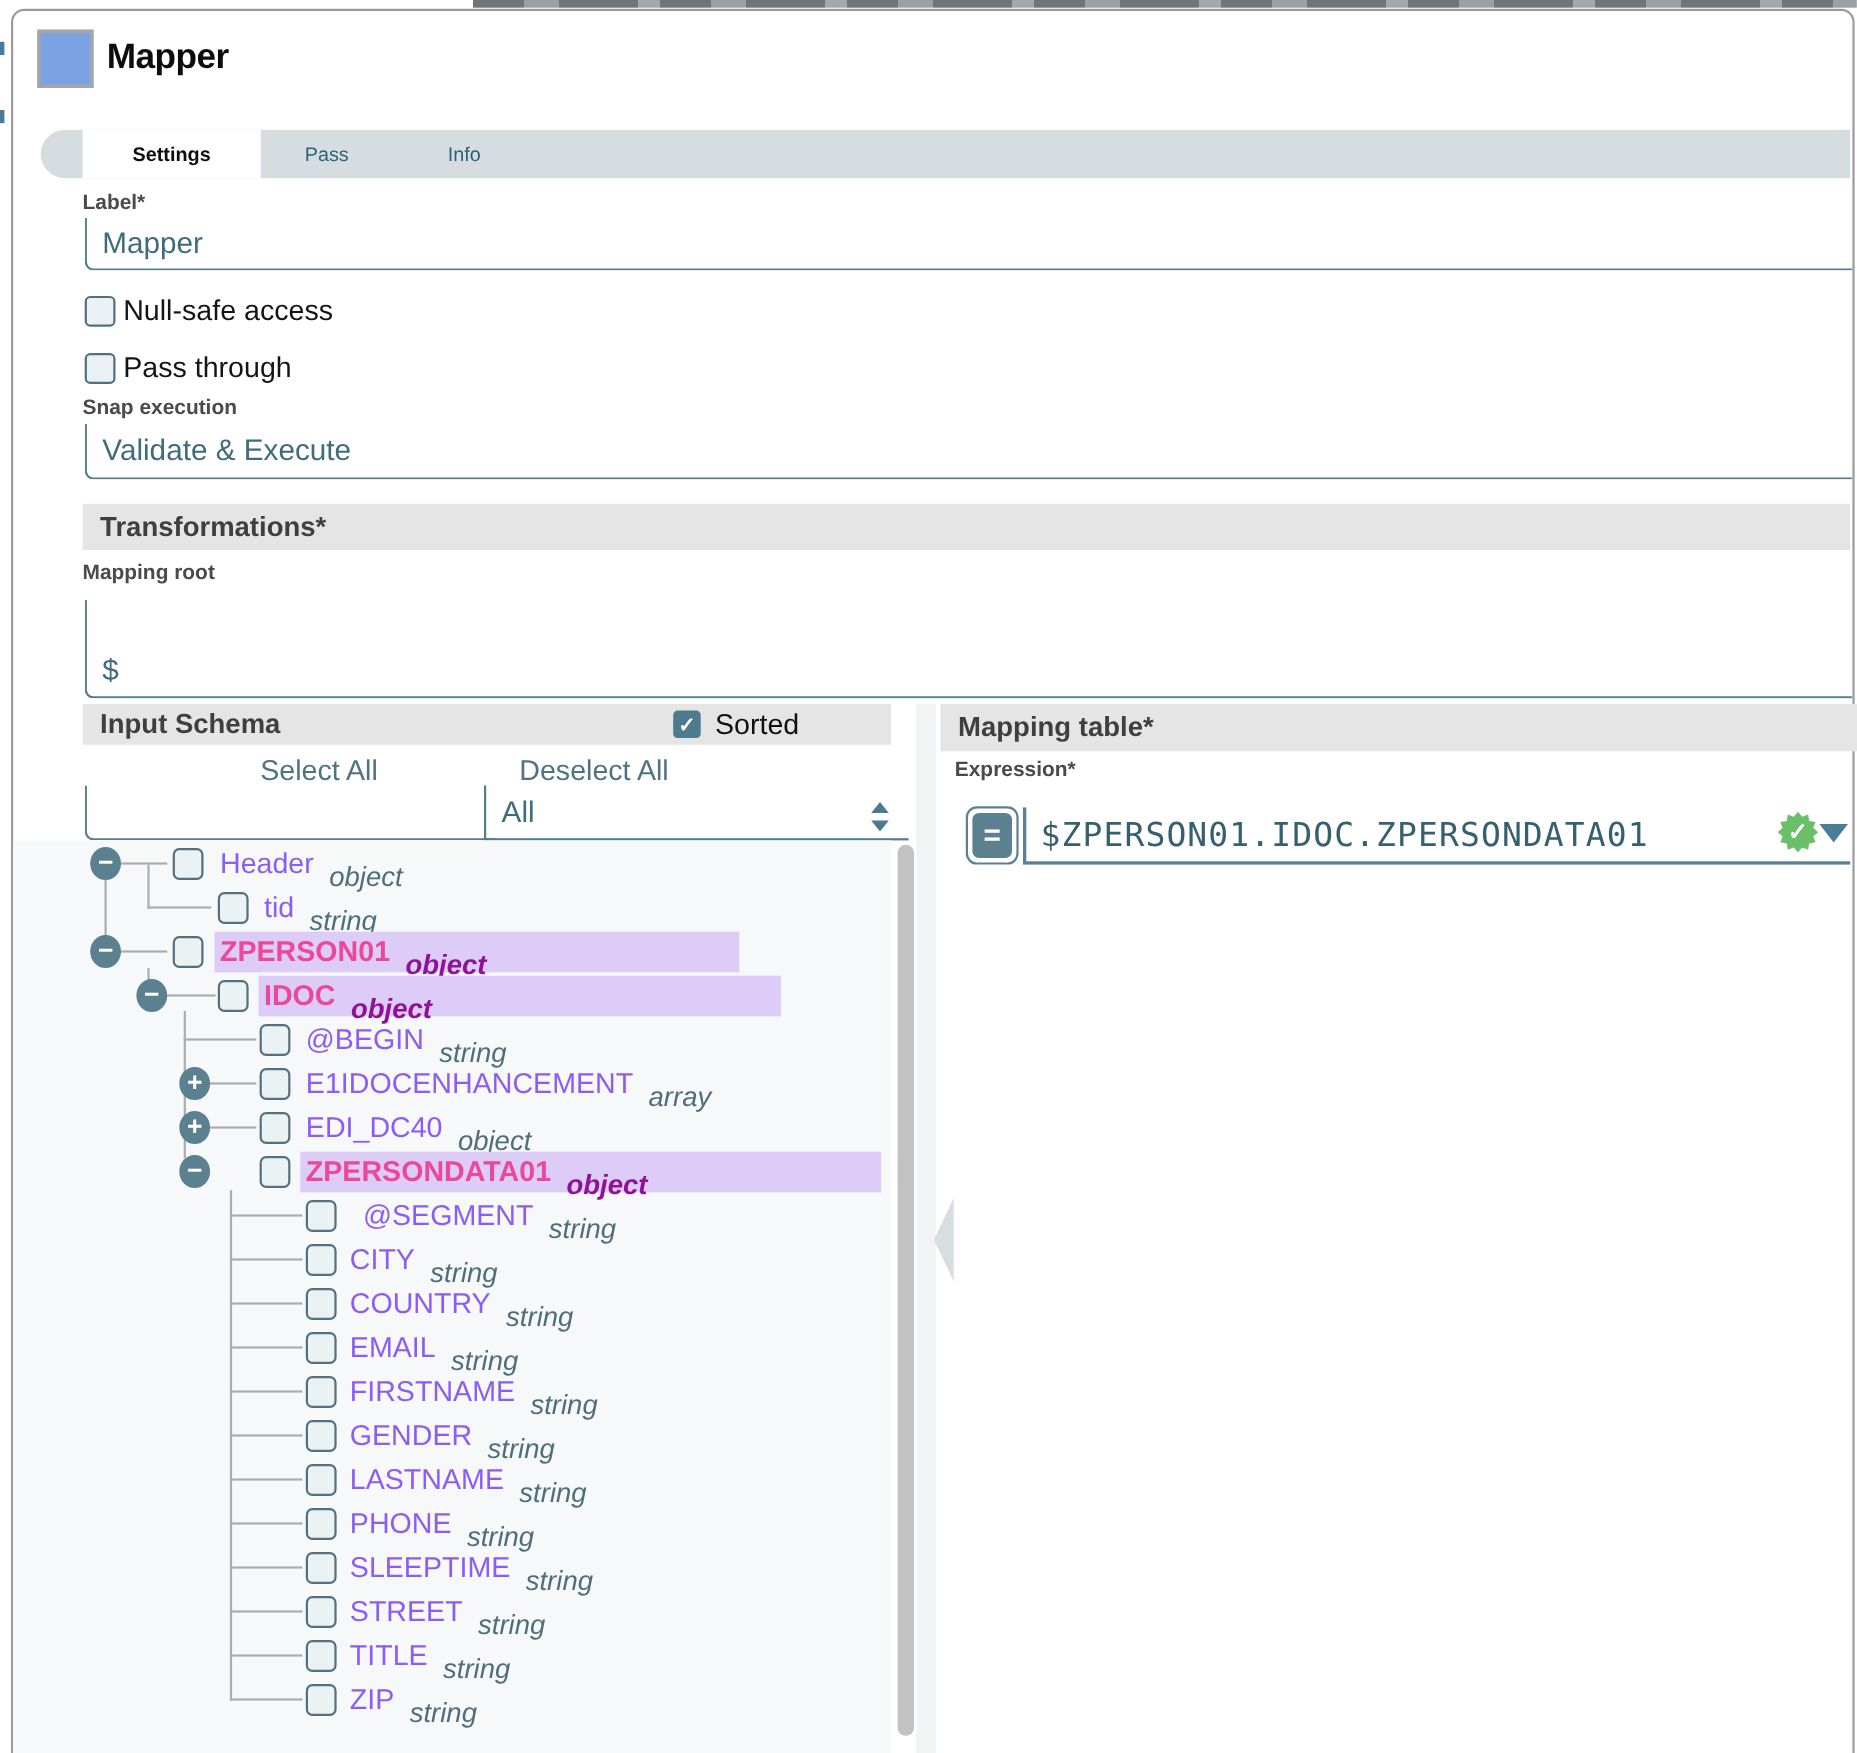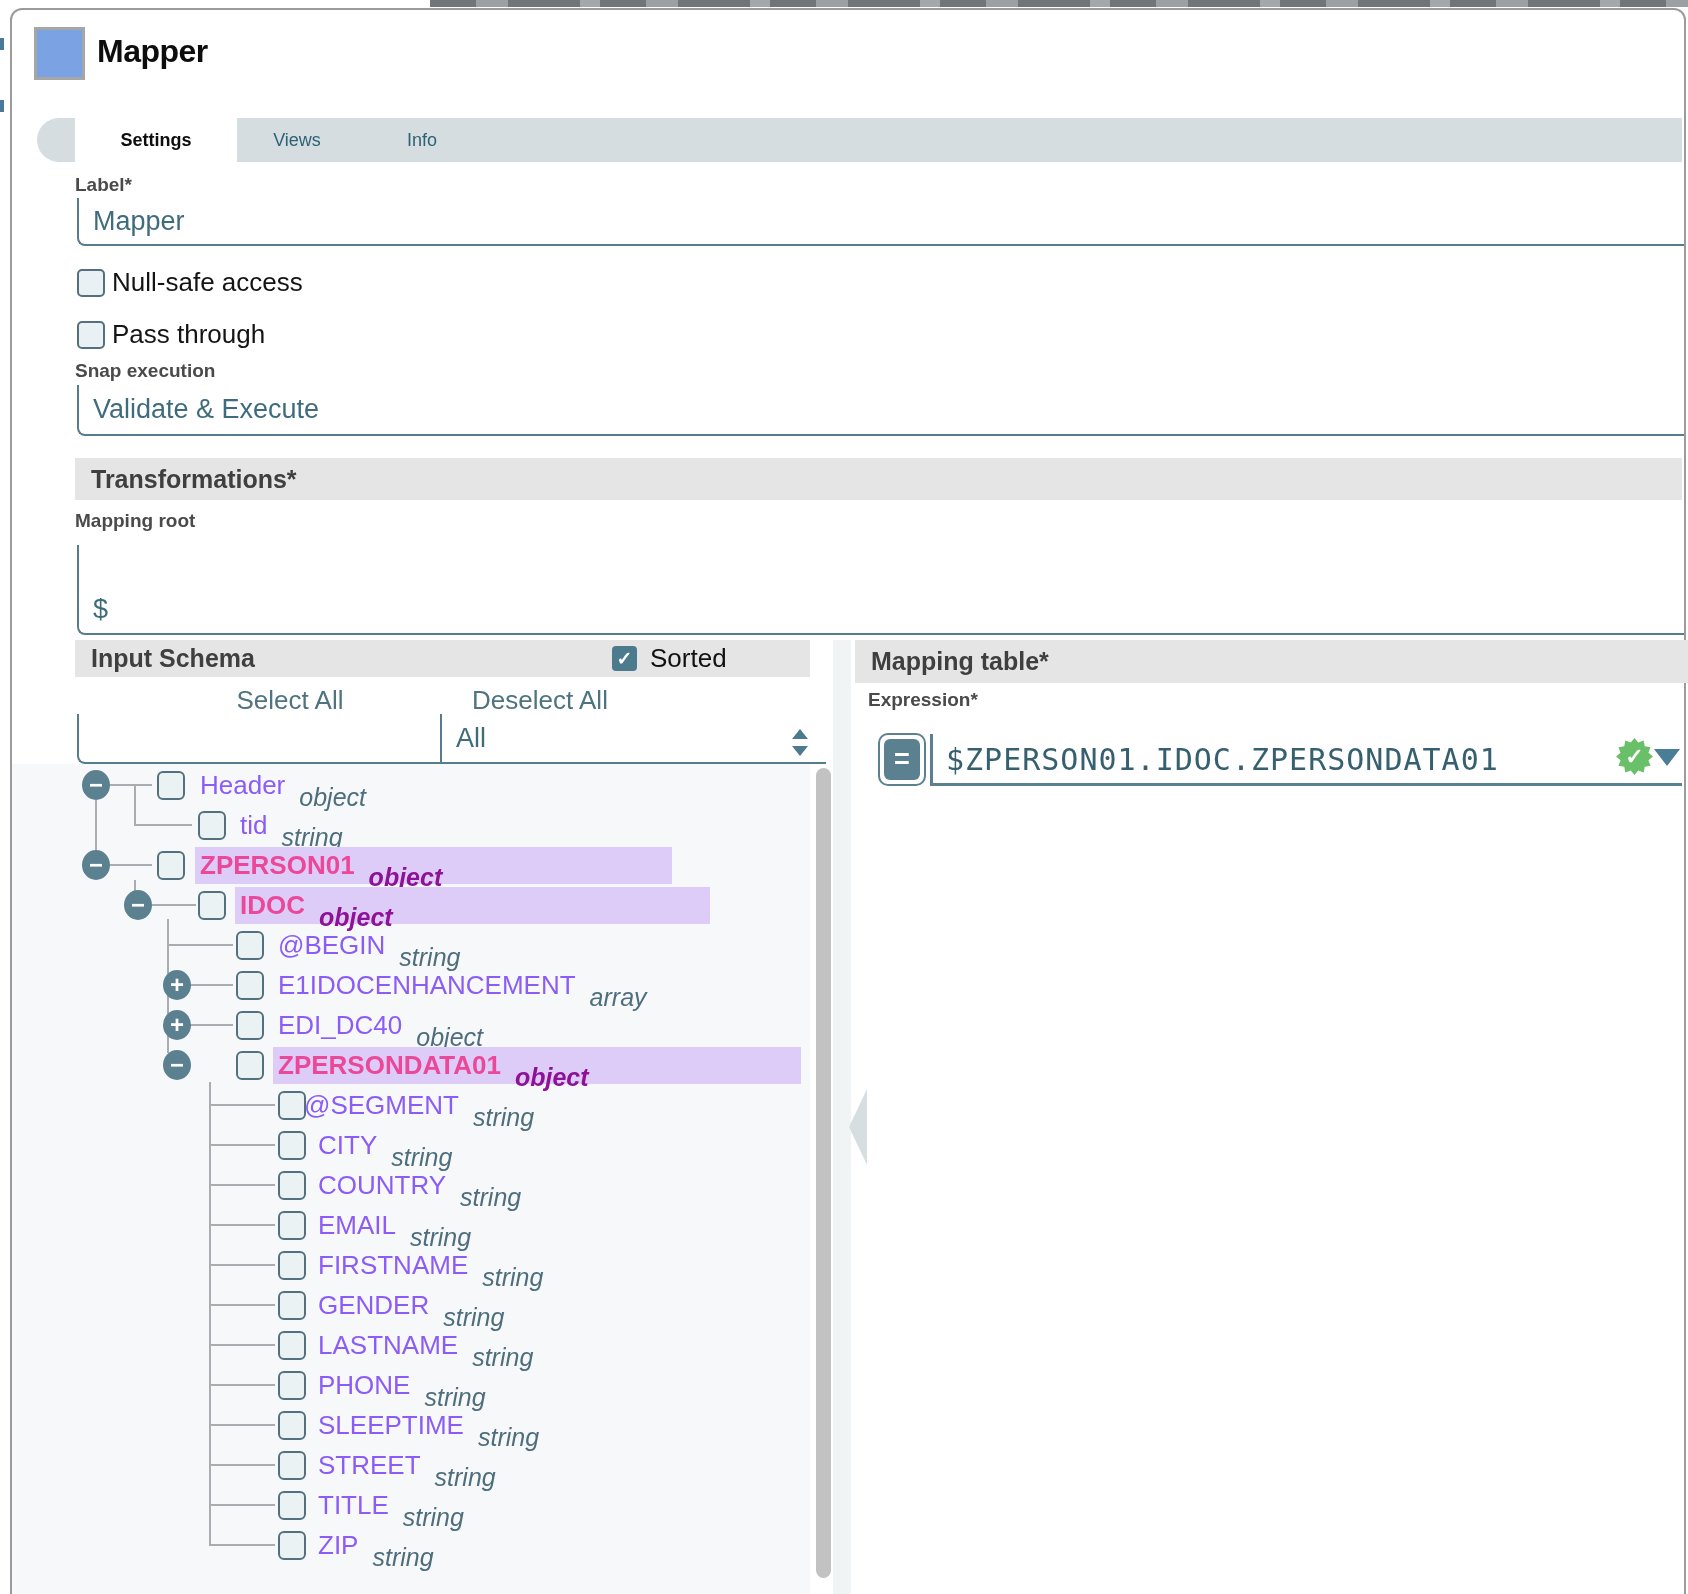--- a/index.html
+++ b/index.html
@@ -67,21 +67,21 @@
 <div class="abs edge-mark" style="top:38px"></div>
 <div class="abs edge-mark" style="top:100px"></div>
 
 <div class="abs" id="dialog"></div>
 
 <div class="abs" id="snap-icon"></div>
 <div class="abs" id="page-title">Mapper</div>
 
 <div class="abs" id="tab-bar"></div>
 <div class="tab active" style="left:75px;top:118px;width:162px;">Settings</div>
-<div class="tab" style="left:247px;top:118px;width:100px;">Views</div>
+<div class="tab" style="left:247px;top:118px;width:100px;">Pass</div>
 <div class="tab" style="left:387px;top:118px;width:70px;">Info</div>
 
 <div class="abs field-label" style="left:75px;top:174px;">Label*</div>
 <div class="abs text-input" style="left:77px;top:198px;width:1591px;height:46px;">
   <span>Mapper</span>
 </div>
 
 <div class="abs cbox" style="left:77px;top:269px;"></div>
 <div class="abs cb-label" style="left:112px;top:267px;">Null-safe access</div>
 <div class="abs cbox" style="left:77px;top:321px;"></div>
@@ -187,21 +187,21 @@
       <span class="n-type">object</span>
     </div>
     <div class="hl" style="left: 273px; top: 1047px; width: 528px; height: 37px;"></div>
     <div class="toggle" style="left: 163px; top: 1050px;">−</div>
     <div class="tree-cb" style="left: 236px; top: 1051px;"></div>
     <div class="node-text hl-row" style="left: 278px; top: 1047px;">
       <span class="n-name">ZPERSONDATA01</span>
       <span class="n-type">object</span>
     </div>
     <div class="tree-cb" style="left: 278px; top: 1091px;"></div>
-    <div class="node-text" style="left: 304px; top: 1087px;">
+    <div class="node-text" style="left: 330px; top: 1087px;">
       <span class="n-name">@SEGMENT</span>
       <span class="n-type">string</span>
     </div>
     <div class="tree-cb" style="left: 278px; top: 1131px;"></div>
     <div class="node-text" style="left: 318px; top: 1127px;">
       <span class="n-name">CITY</span>
       <span class="n-type">string</span>
     </div>
     <div class="tree-cb" style="left: 278px; top: 1171px;"></div>
     <div class="node-text" style="left: 318px; top: 1167px;">

